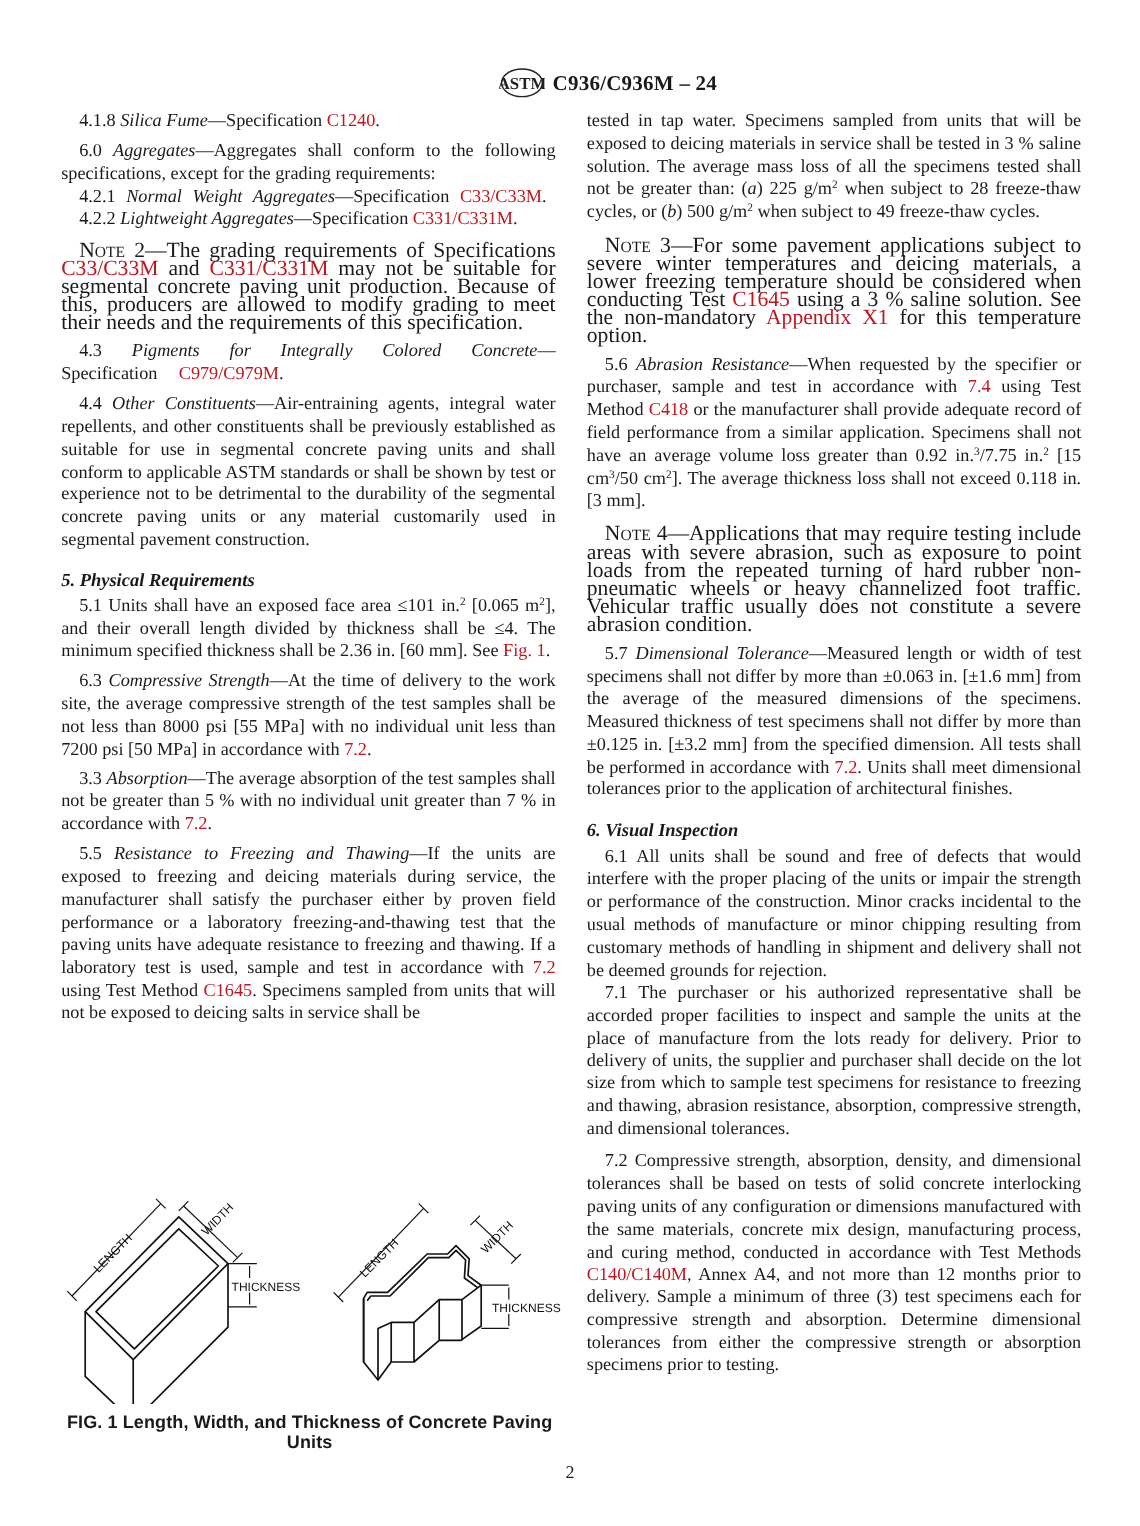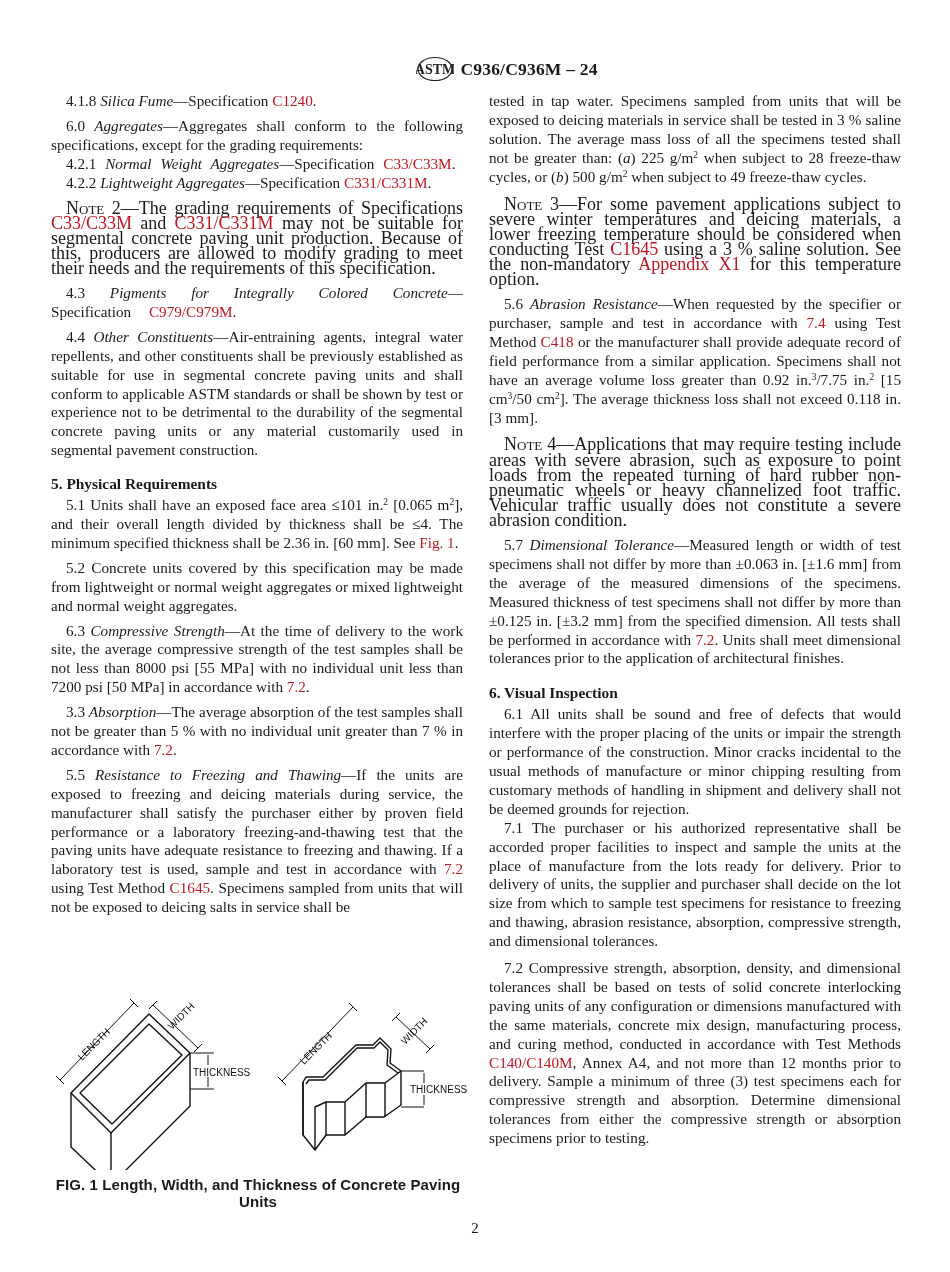--- a/index.html
+++ b/index.html
@@ -11,21 +11,21 @@
   .col { position: absolute; top: 92px; width: 412px; font-size: 15.2px; line-height: 18.9px; }
   .col-left { left: 51px; }
   .col-right { left: 489px; }
   p { margin: 0; text-align: justify; text-align-last: auto; }
   .para { text-indent: 15px; }
   .gap { margin-top: 6px; }
   .lnk { color: #c0151f; }
   i { font-style: italic; }
   .note { font-size: 18px; line-height: 15.1px; text-indent: 15px; margin-top: 8px; margin-bottom: 8px; }
   .note .sc { font-variant: small-caps; }
-  .h { font-weight: bold; font-size: 15.4px; margin-top: 14px; margin-bottom: 2px; text-align: left; }
+  .h { font-weight: bold; font-size: 15.4px; margin-top: 14px; margin-bottom: 2px; text-align: left; font-style: italic; }
   sup { font-size: 9.5px; line-height: 0; vertical-align: 5px; }
   .figure { position: absolute; left: 48px; top: 985px; width: 420px; height: 215px; }
   .figure svg { width: 420px; height: 185px; }
   .fig-cap { font-family: "Liberation Sans", "DejaVu Sans", sans-serif; font-weight: bold; font-size: 15px; text-align: center; margin-top: 2px; letter-spacing: 0.1px; }
   .page-num { position: absolute; top: 1220px; left: 0; width: 950px; text-align: center; font-size: 15px; }
   .svgtxt { font-family: "Liberation Sans", "DejaVu Sans", sans-serif; font-size: 10px; fill: #111; }
 </style>
 </head>
 <body>
 
@@ -40,21 +40,20 @@
 <div class="col col-left">
   <p class="para"><span>4.1.8</span> <i>Silica Fume</i><span>—Specification </span><a class="lnk">C1240</a><span>.</span></p>
   <p class="para gap"><span>6.0</span> <i>Aggregates</i><span>—Aggregates shall conform to the following specifications, except for the grading requirements:</span></p>
   <p class="para" style="word-spacing:5px"><span>4.2.1</span> <i>Normal Weight Aggregates</i><span>—Specification </span><a class="lnk">C33/C33M</a><span>.</span></p>
   <p class="para"><span>4.2.2</span> <i>Lightweight Aggregates</i><span>—Specification </span><a class="lnk">C331/C331M</a><span>.</span></p>
   <p class="note"><span class="sc">Note</span><span> 2</span><span>—The grading requirements of Specifications </span><a class="lnk">C33/C33M</a><span> and </span><a class="lnk">C331/C331M</a><span> may not be suitable for segmental concrete paving unit production. Because of this, producers are allowed to modify grading to meet their needs and the requirements of this specification.</span></p>
   <p class="para" style="word-spacing:14px"><span>4.3</span> <i>Pigments for Integrally Colored Concrete</i><span>—Specification </span><a class="lnk">C979/C979M</a><span>.</span></p>
   <p class="para gap"><span>4.4</span> <i>Other Constituents</i><span>—Air-entraining agents, integral water repellents, and other constituents shall be previously established as suitable for use in segmental concrete paving units and shall conform to applicable ASTM standards or shall be shown by test or experience not to be detrimental to the durability of the segmental concrete paving units or any material customarily used in segmental pavement construction.</span></p>
   <p class="h" style="margin-top:15px">5.  Physical Requirements</p>
   <p class="para"><span>5.1</span><span> Units shall have an exposed face area ≤101 in.</span><sup>2</sup><span> [0.065 m</span><sup>2</sup><span>], and their overall length divided by thickness shall be ≤4. The minimum specified thickness shall be 2.36 in. [60 mm]. See </span><a class="lnk">Fig. 1</a><span>.</span></p>
-  <p class="para gap"><span>5.2</span><span> Concrete units covered by this specification may be made from lightweight or normal weight aggregates or mixed lightweight and normal weight aggregates.</span></p>
   <p class="para gap"><span>6.3</span> <i>Compressive Strength</i><span>—At the time of delivery to the work site, the average compressive strength of the test samples shall be not less than 8000 psi [55 MPa] with no individual unit less than 7200 psi [50 MPa] in accordance with </span><a class="lnk">7.2</a><span>.</span></p>
   <p class="para gap"><span>3.3</span> <i>Absorption</i><span>—The average absorption of the test samples shall not be greater than 5 % with no individual unit greater than 7 % in accordance with </span><a class="lnk">7.2</a><span>.</span></p>
   <p class="para gap"><span>5.5</span> <i>Resistance to Freezing and Thawing</i><span>—If the units are exposed to freezing and deicing materials during service, the manufacturer shall satisfy the purchaser either by proven field performance or a laboratory freezing-and-thawing test that the paving units have adequate resistance to freezing and thawing. If a laboratory test is used, sample and test in accordance with </span><a class="lnk">7.2</a><span> using Test Method </span><a class="lnk">C1645</a><span>. Specimens sampled from units that will not be exposed to deicing salts in service shall be</span></p>
 </div>
 
 <div class="figure">
   <svg viewBox="0 0 420 185">
     <g fill="none" stroke="#111" stroke-width="1.4" stroke-linejoin="round">
 
       <path d="M23,108 L101,29 L142,68 L63,148 Z" fill="#fff"></path>

